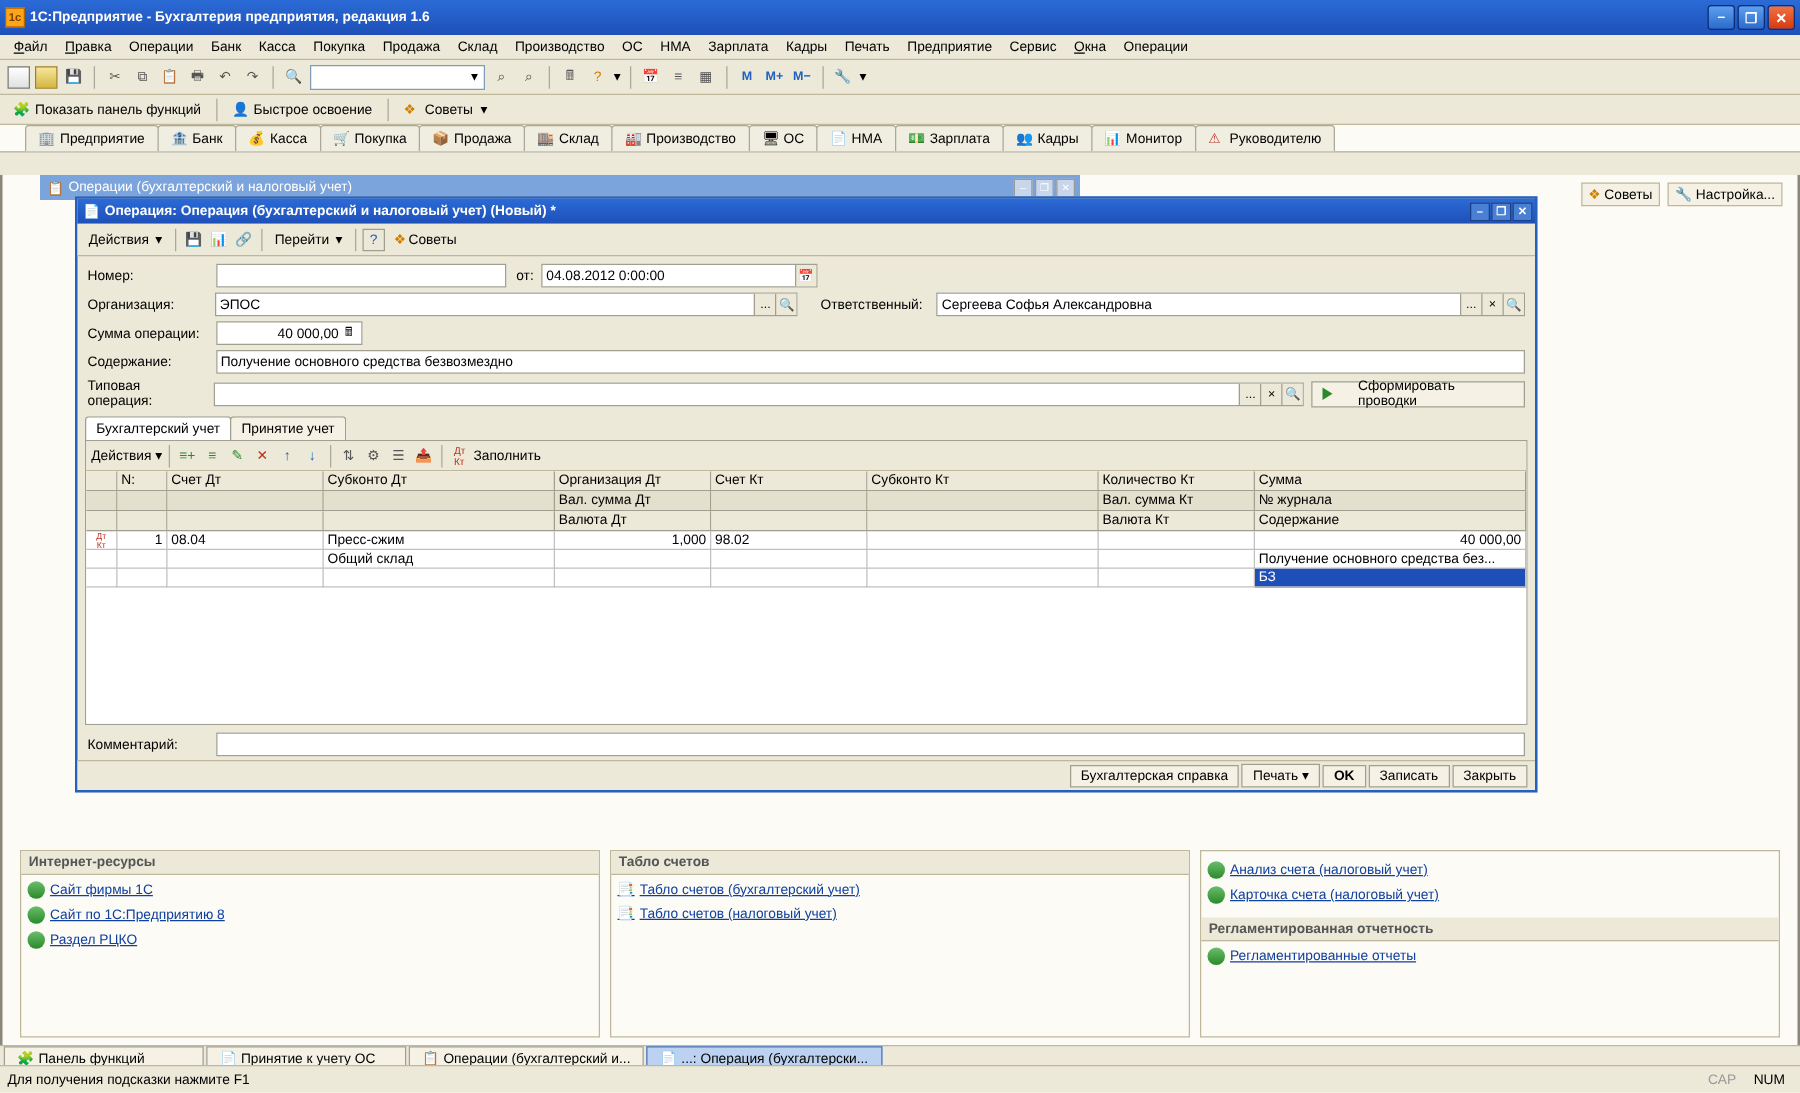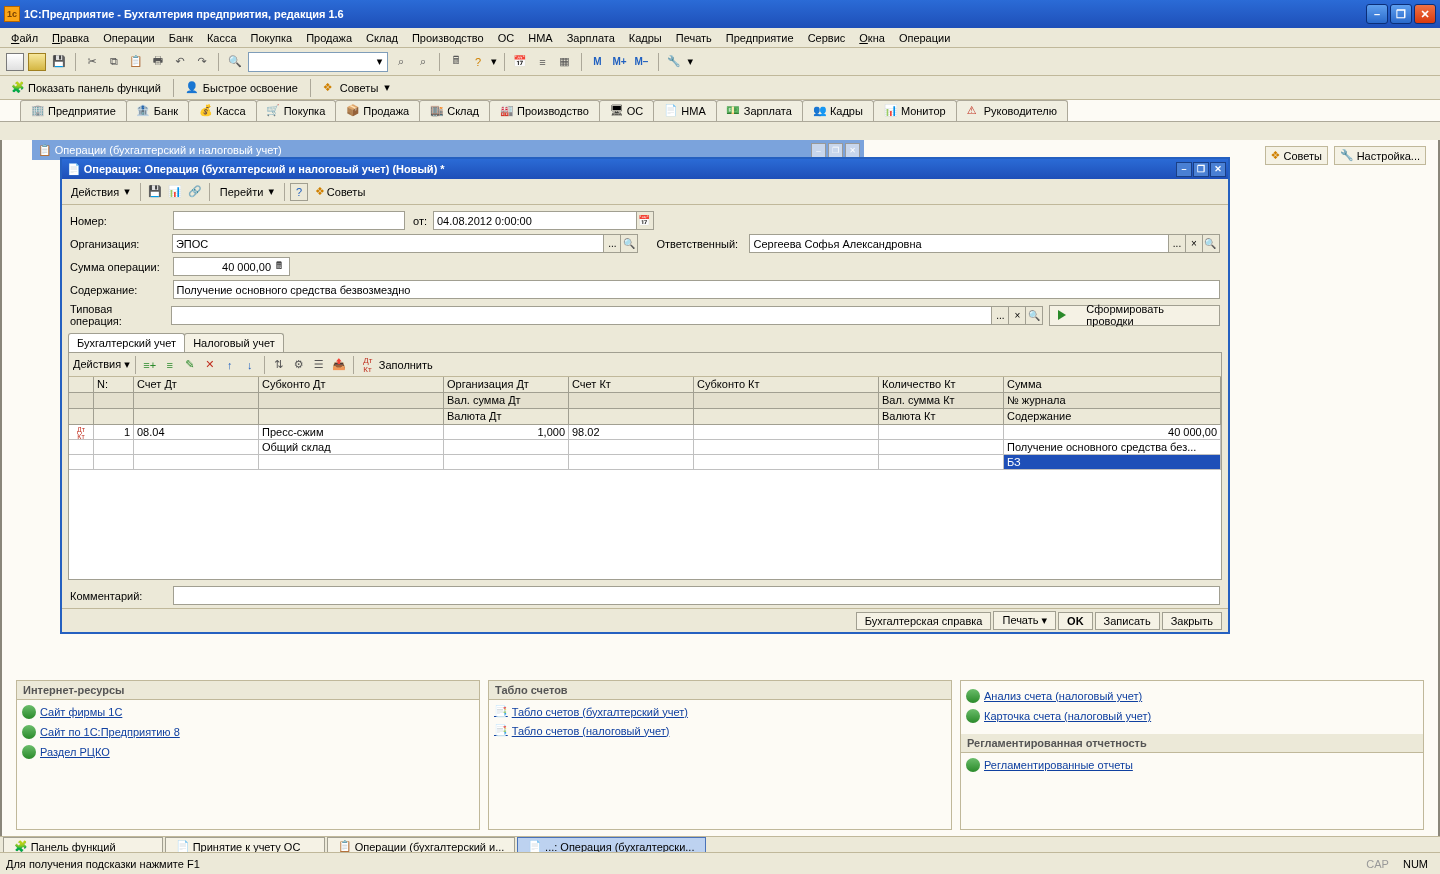--- a/index.html
+++ b/index.html
@@ -338,21 +338,21 @@
           </div>
         <div class="dbtn" style="display:flex;align-items:center;gap:20px;height:21px">
             <span class="green-tri"></span>
             <span>Сформировать проводки</span>
           </div>
       </div>
     </div>
 
     <div class="subtabs">
       <div class="subtab active">Бухгалтерский учет</div>
-      <div class="subtab">Налоговый учет</div>
+      <div class="subtab">Принятие учет</div>
     </div>
     <div class="tabpane">
       <div class="tp-tb">
         <div class="act"><span>Действия</span>&nbsp;▾</div>
         <span class="tb-sep"></span>
         <span class="tb-ic" style="color:#2a8a2a">≡+</span>
         <span class="tb-ic" style="color:#2a8a2a">≡</span>
         <span class="tb-ic" style="color:#2a8a2a">✎</span>
         <span class="tb-ic" style="color:#c03020">✕</span>
         <span class="tb-ic" style="color:#2060c0">↑</span>

